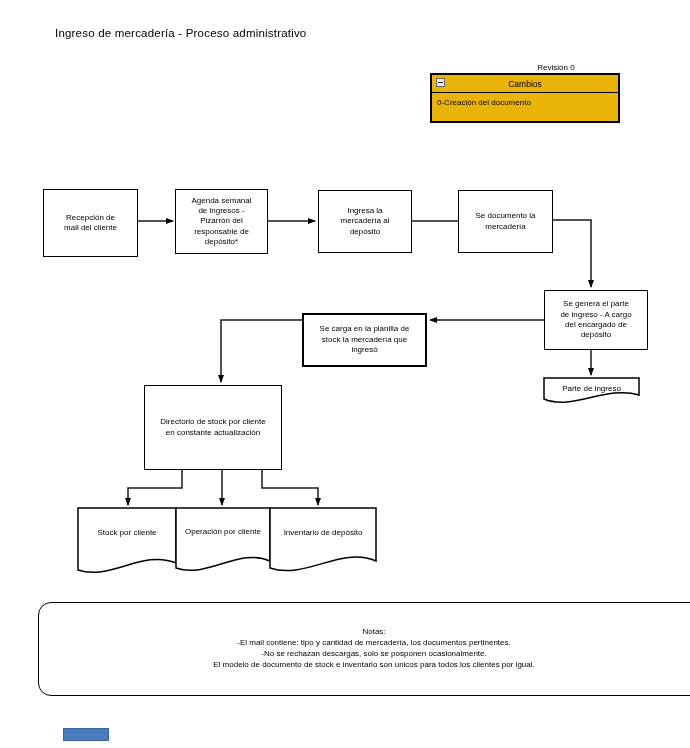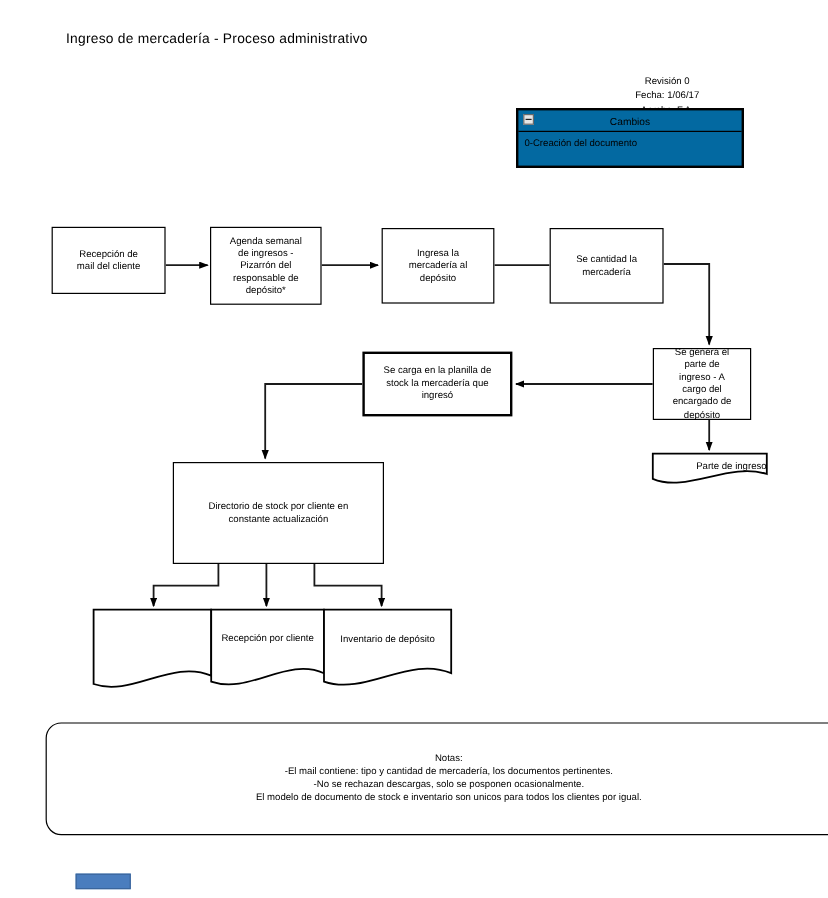--- a/index.html
+++ b/index.html
@@ -3,30 +3,30 @@
 <meta charset="utf-8">
 <style>
   html,body{margin:0;padding:0;background:#fff;}
   #canvas{
     position:relative;width:690px;height:748px;background:#ffffff;
     font-family:"Liberation Sans",sans-serif;color:#000;overflow:hidden;
   }
   .title{position:absolute;left:55px;top:27px;font-size:11.5px;letter-spacing:.2px;}
   .rev{position:absolute;left:500px;top:24px;width:112px;font-size:8px;line-height:12px;text-align:center;margin-top:38px;}
   
-  .chg{position:absolute;left:430px;top:90px;width:190px;height:50px;border:2px solid #000;box-sizing:border-box;background:#0369a1;}
+  .chg{position:absolute;left:430px;top:73px;width:190px;height:50px;border:2px solid #000;box-sizing:border-box;background:#eab308;}
   .chg-head{position:relative;height:17px;border-bottom:1.5px solid #000;font-size:8.5px;display:flex;align-items:center;justify-content:center;}
   .chg-collapse{position:absolute;left:4px;top:3px;width:9px;height:9px;background:#e6e6e6;border:1px solid #6a6a6a;box-sizing:border-box;}
   .chg-collapse::after{content:"";position:absolute;left:1px;right:1px;top:3px;height:1px;background:#222;}
   .chg-body{font-size:8px;padding:5px 0 0 5px;}
   
   .node{position:absolute;border:1.5px solid #000;background:#fff;box-sizing:border-box;
         display:flex;align-items:center;justify-content:center;text-align:center;
         font-size:8px;line-height:1.3;padding:14px;}
-  .thick{border-width:2px;}
+  .thick{border-width:2px;margin-top:20px;}
   
   .doclabel{position:absolute;display:flex;align-items:center;justify-content:center;
             text-align:center;font-size:8px;line-height:1.3;}
   svg.overlay{position:absolute;left:0;top:0;pointer-events:none;}
   
   .notes{position:absolute;left:38px;top:602px;width:672px;height:94px;border:1.5px solid #000;
          border-radius:13px;box-sizing:border-box;background:#fff;}
   .notes-inner{margin-top:23px;text-align:center;font-size:8px;line-height:11px;}
   .page-tab{position:absolute;left:63px;top:728px;width:46px;height:13px;background:#4a7dbe;border:1px solid #3a659c;box-sizing:border-box;}
 </style>
@@ -70,30 +70,31 @@
       <path d="M262,470 V488 H318 V505" marker-end="url(#ah)"></path>
     </g>
     <g stroke="#000" stroke-width="1.5" fill="#fff">
       <path d="M544,378 H639 V395 C607,385 572,411 544,399 Z"></path>
       <path d="M78,508 H176 V563 C143,549 110,581 78,570 Z"></path>
       <path d="M176,508 H270 V561 C239,547 208,579 176,568 Z"></path>
       <path d="M270,508 H376 V561 C341,546 305,580 270,568 Z"></path>
     </g>
   </svg>
 
-  <div class="node" style="left:43px;top:189px;width:95px;height:56px;">Recepción de mail del cliente</div>
+  <div class="node" style="left:43px;top:189px;width:95px;height:68px;">Recepción de mail del cliente</div>
   <div class="node" style="left:175px;top:189px;width:93px;height:65px;">Agenda semanal de ingresos - Pizarrón del responsable de depósito*</div>
   <div class="node" style="left:318px;top:190px;width:94px;height:63px;">Ingresa la mercadería al depósito</div>
-  <div class="node" style="left:458px;top:190px;width:95px;height:63px;">Se cantidad la mercadería</div>
-  <div class="node" style="left:544px;top:290px;width:82px;height:60px;">Se genera el parte de ingreso - A cargo del encargado de depósito</div>
+  <div class="node" style="left:458px;top:190px;width:95px;height:63px;">Se documento la mercadería</div>
+  <div class="node" style="left:544px;top:290px;width:104px;height:60px;">Se genera el parte de ingreso - A cargo del encargado de depósito</div>
   <div class="node thick" style="left:302px;top:293px;width:125px;height:54px;">Se carga en la planilla de stock la mercadería que ingresó</div>
-  <div class="node" style="left:144px;top:385px;width:176px;height:85px;">Directorio de stock por cliente en constante actualización</div>
+  <div class="node" style="left:144px;top:385px;width:138px;height:85px;">Directorio de stock por cliente en constante actualización</div>
 
-  <div class="doclabel" style="left:564px;top:380px;width:91px;height:18px;">Parte de ingreso</div>
-  <div class="doclabel" style="left:178px;top:515px;width:90px;height:34px;">Recepción por cliente</div>
+  <div class="doclabel" style="left:546px;top:380px;width:91px;height:18px;">Parte de ingreso</div>
+  <div class="doclabel" style="left:80px;top:518px;width:94px;height:30px;">Stock por cliente</div>
+  <div class="doclabel" style="left:178px;top:515px;width:90px;height:34px;">Operación por cliente</div>
   <div class="doclabel" style="left:272px;top:518px;width:102px;height:30px;">Inventario de depósito</div>
 
   <div class="notes">
     <div class="notes-inner">
       <div>Notas:</div>
       <div>-El mail contiene: tipo y cantidad de mercadería, los documentos pertinentes.</div>
       <div>-No se rechazan descargas, solo se posponen ocasionalmente.</div>
       <div>El modelo de documento de stock e inventario son unicos para todos los clientes por igual.</div>
     </div>
   </div>

